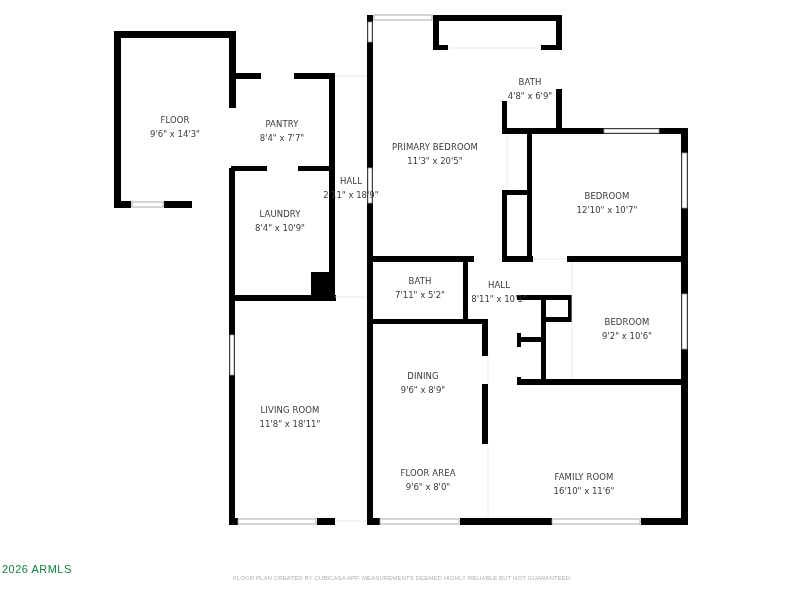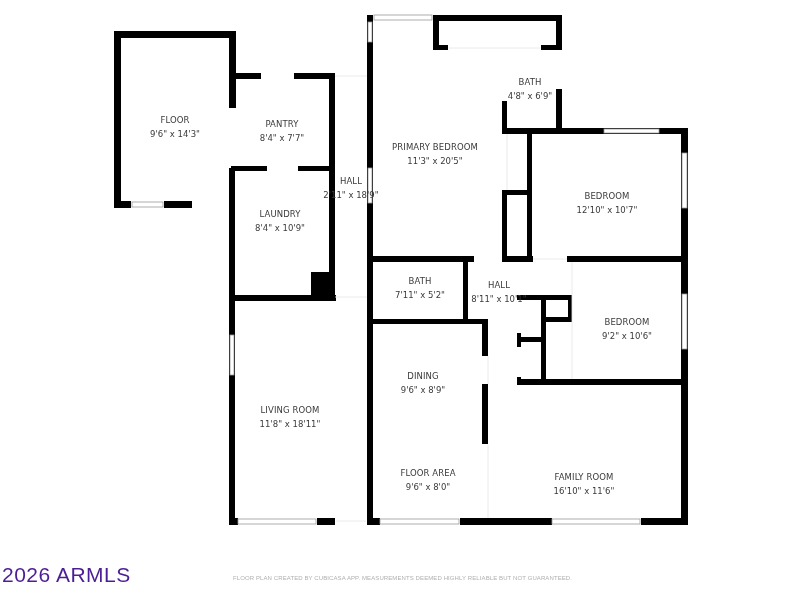--- a/index.html
+++ b/index.html
@@ -1,21 +1,21 @@
 <!DOCTYPE html>
 <html><head>
 <meta charset="utf-8">
 <style>
   html, body { margin: 0; padding: 0; background: #ffffff; }
   body { width: 800px; height: 600px; position: relative; overflow: hidden; font-family: "DejaVu Sans", "Liberation Sans", sans-serif; }
   #plan { position: absolute; left: 0; top: 0; width: 800px; height: 600px; }
   .room-label { position: absolute; transform: translate(-50%, -50%); text-align: center; color: #3a3a3a; white-space: nowrap; line-height: 14px; }
   .room-name { font-size: 8.5px; letter-spacing: 0.1px; display: block; }
   .room-dim { font-size: 8.5px; display: block; }
-  .copyright { position: absolute; left: 2px; top: 563px; font-size: 21px; color: #4c1d95; font-family: "Liberation Sans", sans-serif; letter-spacing: 0.5px; }
+  .copyright { position: absolute; left: 2px; top: 563px; font-size: 11px; color: #15803d; font-family: "Liberation Sans", sans-serif; letter-spacing: 0.5px; }
   .disclaimer { position: absolute; left: 233px; top: 575px; font-size: 6px; color: #b0b0b0; font-family: "Liberation Sans", sans-serif; letter-spacing: 0.1px; }
 </style>
 </head>
 <body>
 
 <svg id="plan" viewBox="0 0 800 600" xmlns="http://www.w3.org/2000/svg">
   <g fill="#000">
 
     <rect x="114" y="31" width="122" height="7"></rect>
     <rect x="114" y="31" width="7" height="177"></rect>

